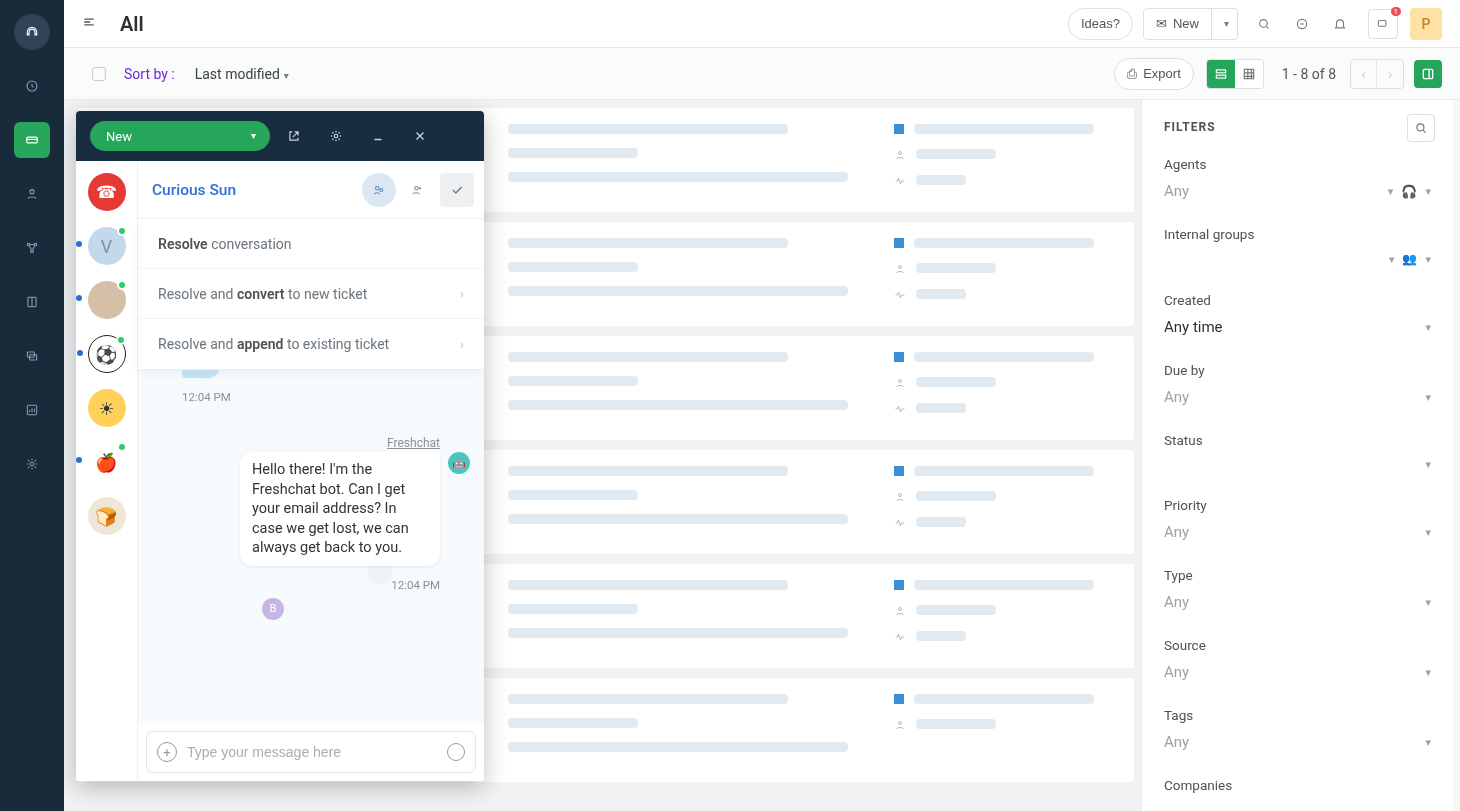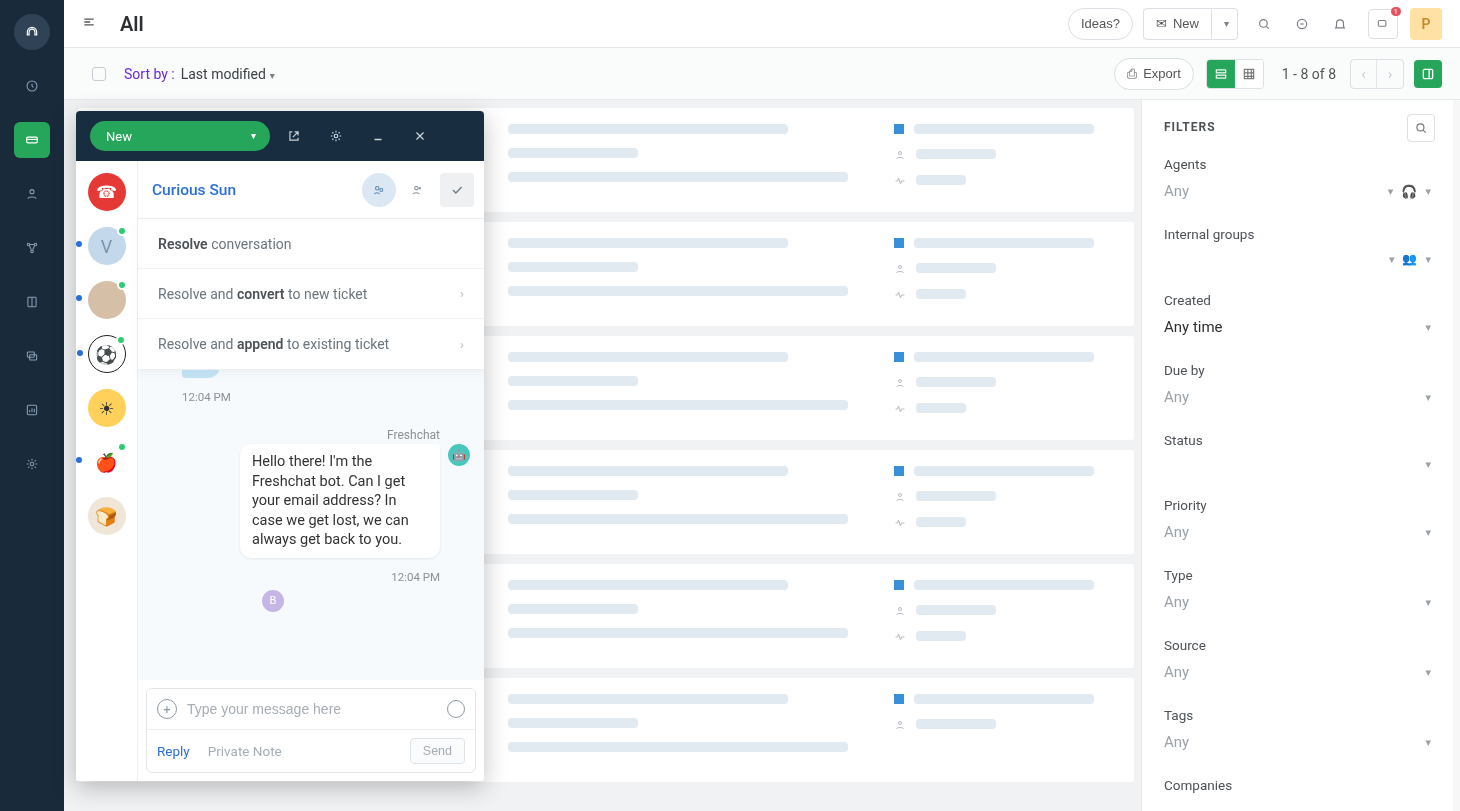--- a/index.html
+++ b/index.html
@@ -21,21 +21,21 @@
   .btn-group .btn-plain:first-child { border-radius:4px 0 0 4px; }
   .btn-group .btn-plain:last-child { border-radius:0 4px 4px 0; border-left:0; padding:0 8px;}
   .top-icons { display:flex; align-items:center; gap:18px; margin-left:16px; color:#7a7f85; }
   .top-icon { width:20px; height:20px; cursor:pointer; display:flex; align-items:center; justify-content:center;}
   .avatar-sq { width:32px; height:32px; background:#ffe1a6; border-radius:4px; display:flex; align-items:center; justify-content:center; color:#c8882e; font-weight:600; margin-left:12px; cursor:pointer;}
   
   
   .toolbar-row { position:absolute; left:64px; top:48px; right:0; height:52px; background:#fafbfb; border-bottom:1px solid #e6e9eb; display:flex; align-items:center; padding:0 18px 0 28px;}
   .checkbox-sq { width:14px; height:14px; border:1.5px solid #c4cbd1; border-radius:3px; cursor:pointer; }
   .sortby-label { color:#6d28d9; margin-left:18px; font-size:14px; }
-  .sortby-val { color:#3d4246; margin-left:6px; font-size:14px; cursor:pointer; }
+  .sortby-val { color:#3d4246; margin-left:20px; font-size:14px; cursor:pointer; }
   .caret { font-size:10px; color:#7a7f85; margin-left:4px;}
   .toolbar-row .spacer{flex:1;}
   .view-toggle { display:flex; margin-left:12px; border:1px solid #dcdfe3; border-radius:4px; overflow:hidden;}
   .view-toggle .vt { width:28px; height:28px; display:flex; align-items:center; justify-content:center; cursor:pointer; background:#fff; color:#777;}
   .view-toggle .vt.active { background:#26a65b; color:#fff; }
   .page-count { margin-left:18px; color:#555; font-size:14px;}
   .pager { display:flex; border:1px solid #dcdfe3; border-radius:4px; margin-left:14px;}
   .pager .pg { width:26px; height:28px; display:flex; align-items:center; justify-content:center; color:#c4cbd1; border-right:1px solid #e3e6e9; cursor:pointer;}
   .pager .pg:last-child{border-right:0;}
   .panel-toggle { width:28px; height:28px; background:#26a65b; border-radius:4px; display:flex; align-items:center; justify-content:center; color:#fff; margin-left:10px; cursor:pointer;}
@@ -618,38 +618,33 @@
         <div style="position:absolute; top:110px; left:14px; right:14px;">
           <div class="msg-sender" style="margin-left:30px;">Curious Sun</div>
           <div class="msg-row">
             <div class="msg-av" style="background:#ffd15a;display:flex;align-items:center;justify-content:center;">☀</div>
             <div>
               <div class="msg-bubble">Hi</div>
             </div>
           </div>
           <div class="msg-time" style="margin-left:30px;">12:04 PM</div>
 
-          <div class="msg-sender" style="text-align:right;margin-top:24px;margin-right:30px;">Freshchat</div>
+          <div class="msg-sender" style="text-align:right;margin-top:32px;margin-right:30px;text-decoration:underline;">Freshchat</div>
           <div class="msg-row right">
             <div class="msg-bubble white">Hello there! I'm the Freshchat bot. Can I get your email address? In case we get lost, we can always get back to you.</div>
             <div class="bot-av">🤖</div>
           </div>
           <div class="msg-time" style="text-align:right;margin-right:30px;">12:04 PM</div>
 
           <div class="b-av-typing">B</div>
         </div>
       </div>
 
       <div class="composer">
         <div class="comp-row1">
           <div class="plus-circle">+</div>
           <input class="comp-input" placeholder="Type your message here" style="">
           <div class="smiley"></div>
         </div>
-        <div class="comp-row2">
-          <span class="tab-reply">Reply</span>
-          <span class="tab-note">Private Note</span>
-          <button class="send-btn">Send</button>
-        </div>
       </div>
     </div>
   </div>
 </div>
 
 </body></html>

